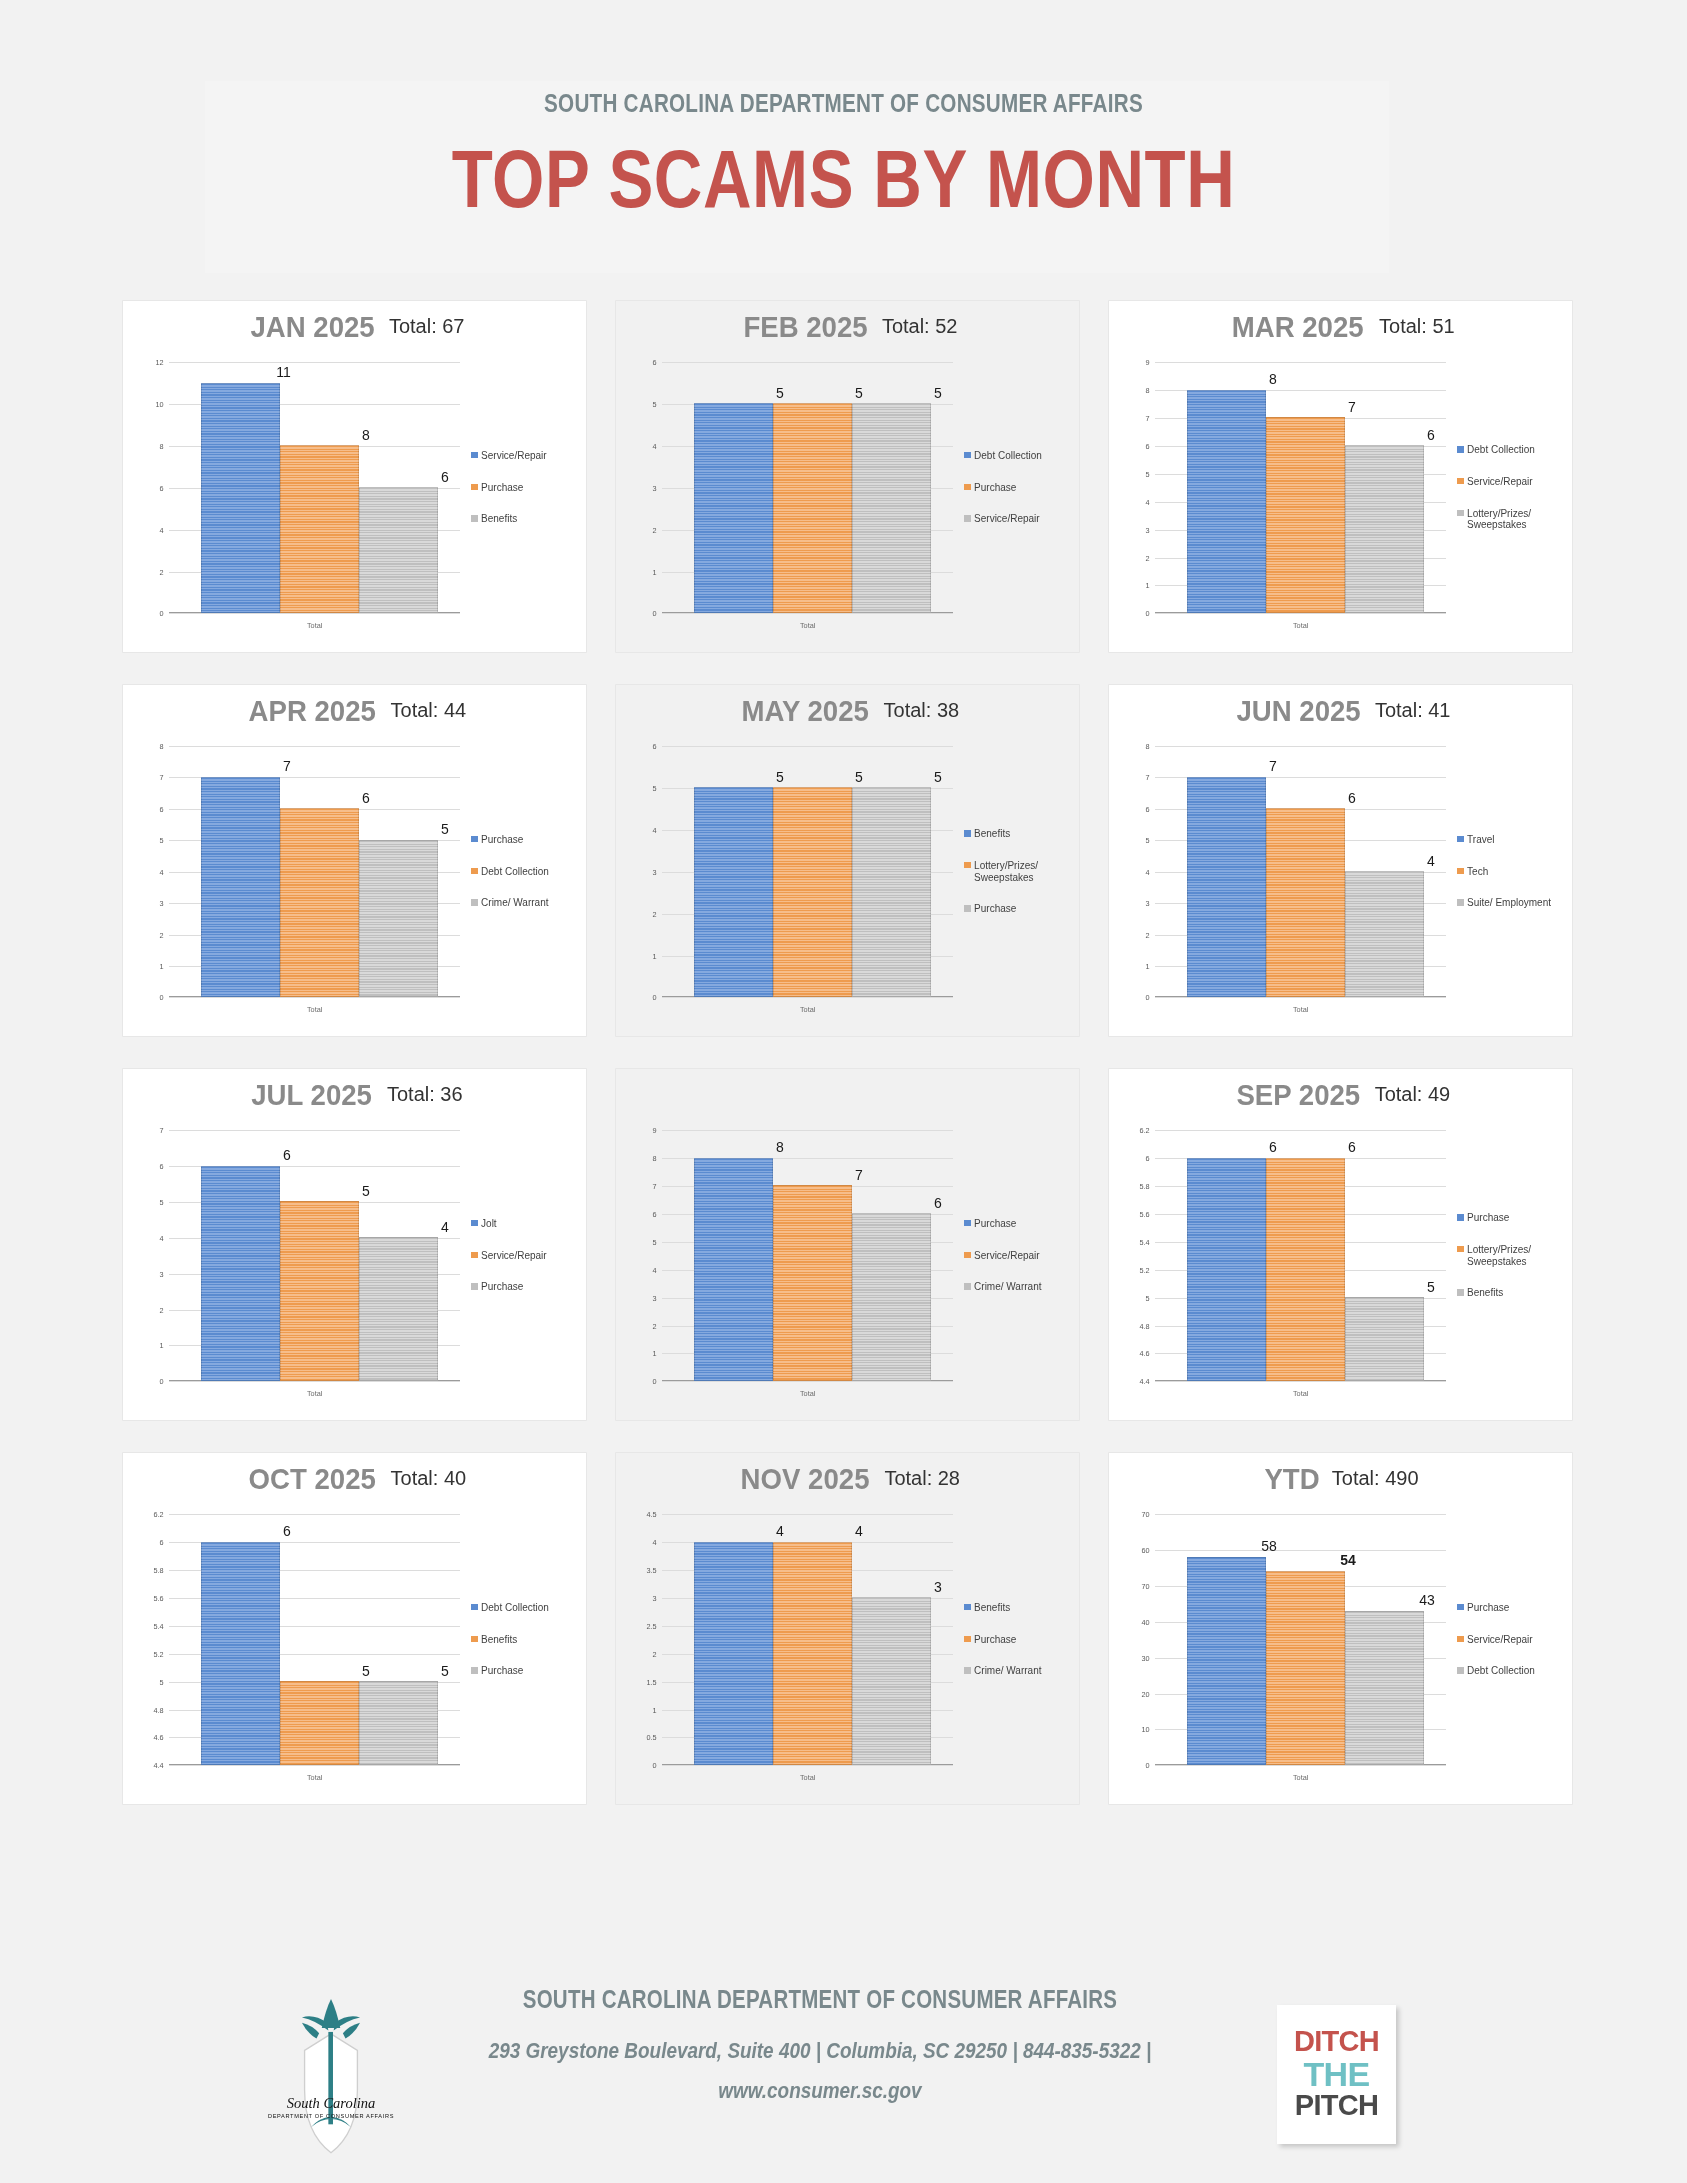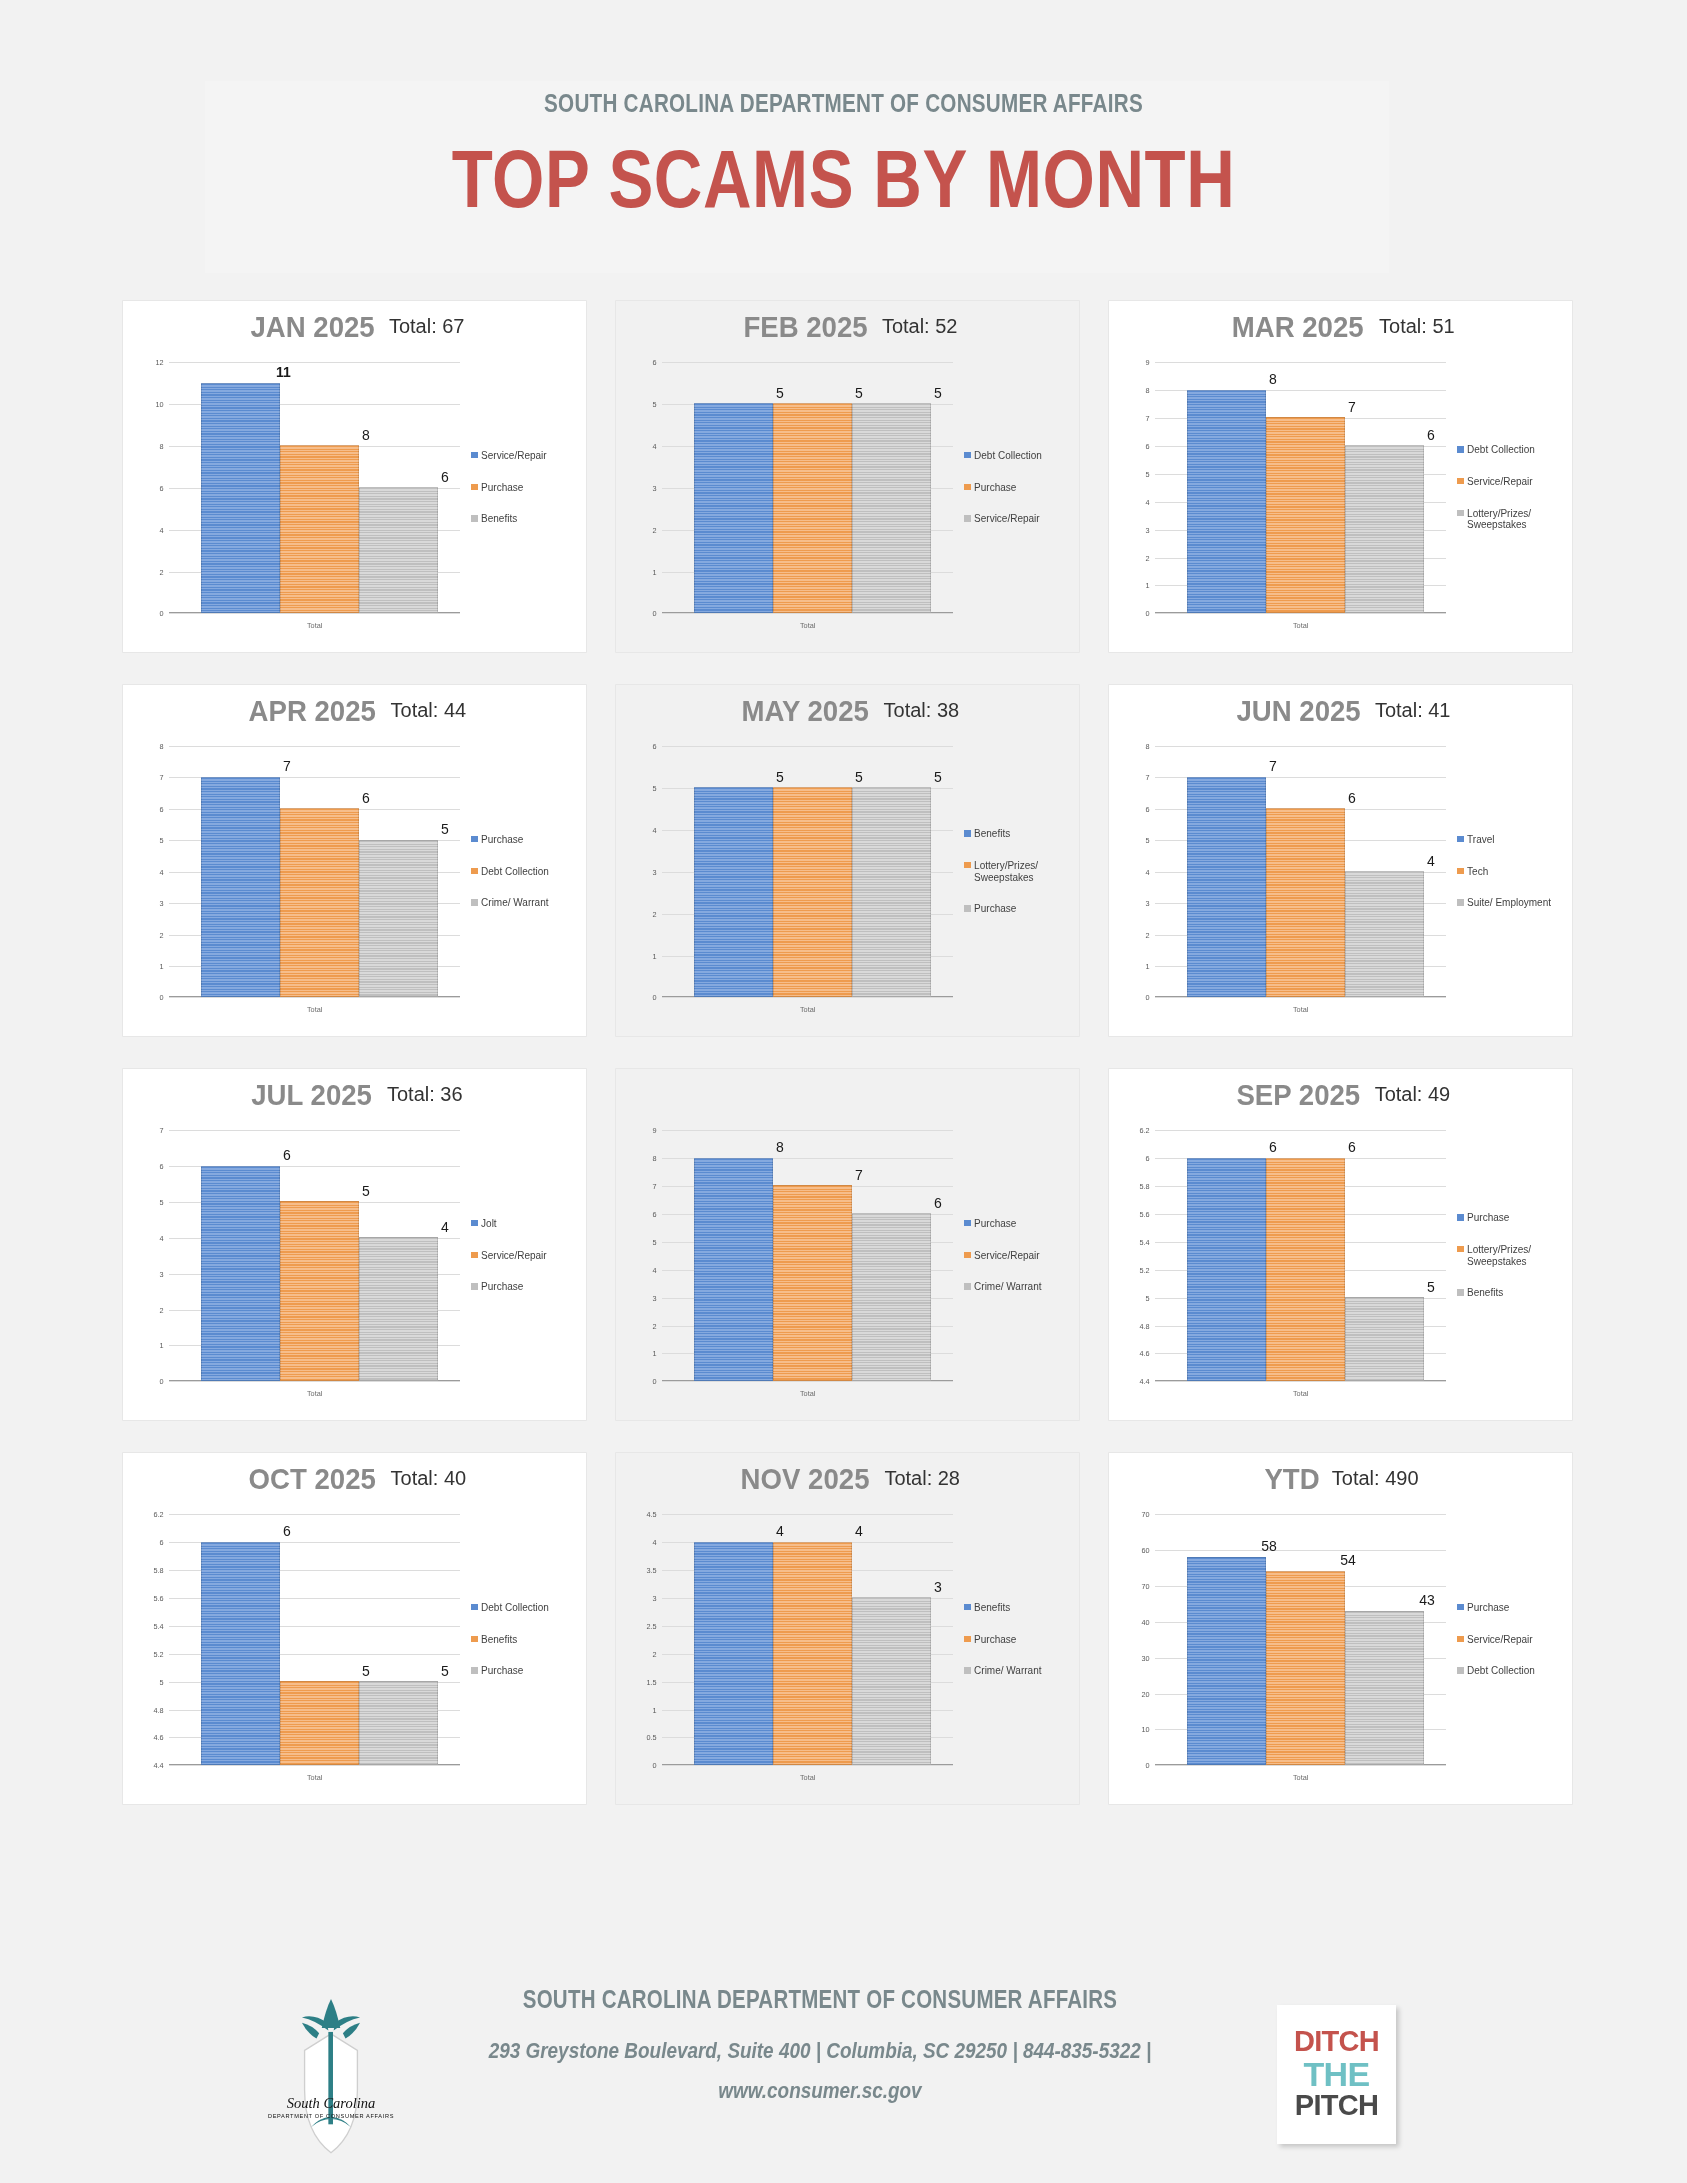--- a/index.html
+++ b/index.html
@@ -283,21 +283,21 @@
             <div class="gridline" style="top: 210px;"></div>
             <div class="gridline" style="top: 168px;"></div>
             <div class="gridline" style="top: 126px;"></div>
             <div class="gridline" style="top: 84px;"></div>
             <div class="gridline" style="top: 42px;"></div>
             <div class="gridline" style="top: 0px;"></div>
             <div class="axisline"></div>
             <div class="bars">
               <div class="bar" style="height: 251px;">
                 <div class="bar-fill bar-blue" style="height: 230px;"></div>
-                <div class="bar-label" style="bottom: 233px; left: auto; right: -10.6px; transform: none; font-weight: bold;">11</div>
+                <div class="bar-label" style="bottom: 233px; left: auto; right: -10.6px; transform: none;">11</div>
               </div>
               <div class="bar" style="height: 251px;">
                 <div class="bar-fill bar-orange" style="height: 168px;"></div>
                 <div class="bar-label" style="bottom: 170px; left: auto; right: -10.6px; transform: none;">8</div>
               </div>
               <div class="bar" style="height: 251px;">
                 <div class="bar-fill bar-gray" style="height: 126px;"></div>
                 <div class="bar-label" style="bottom: 128px; left: auto; right: -10.6px; transform: none;">6</div>
               </div>
             </div>
@@ -909,21 +909,21 @@
             <div class="gridline" style="top: 108px;"></div>
             <div class="gridline" style="top: 72px;"></div>
             <div class="gridline" style="top: 36px;"></div>
             <div class="gridline" style="top: 0px;"></div>
             <div class="axisline"></div>
             <div class="bars">
               <div class="bar" style="height: 251px;">
                 <div class="bar-fill bar-blue" style="height: 208px;"></div>
                 <div class="bar-label" style="bottom: 211px; left: auto; right: -10.6px; transform: none;">58</div>
               </div>
-              <div class="bar" style="height: 251px;">
+              <div class="bar" style="height: 251px; font-weight: bold;">
                 <div class="bar-fill bar-orange" style="height: 194px;"></div>
                 <div class="bar-label" style="bottom: 197px; left: auto; right: -10.6px; transform: none;">54</div>
               </div>
               <div class="bar" style="height: 291px;">
                 <div class="bar-fill bar-gray" style="height: 154px;"></div>
                 <div class="bar-label" style="bottom: 157px; left: auto; right: -10.6px; transform: none;">43</div>
               </div>
             </div>
           </div>
           <div class="xlabel">Total</div>

